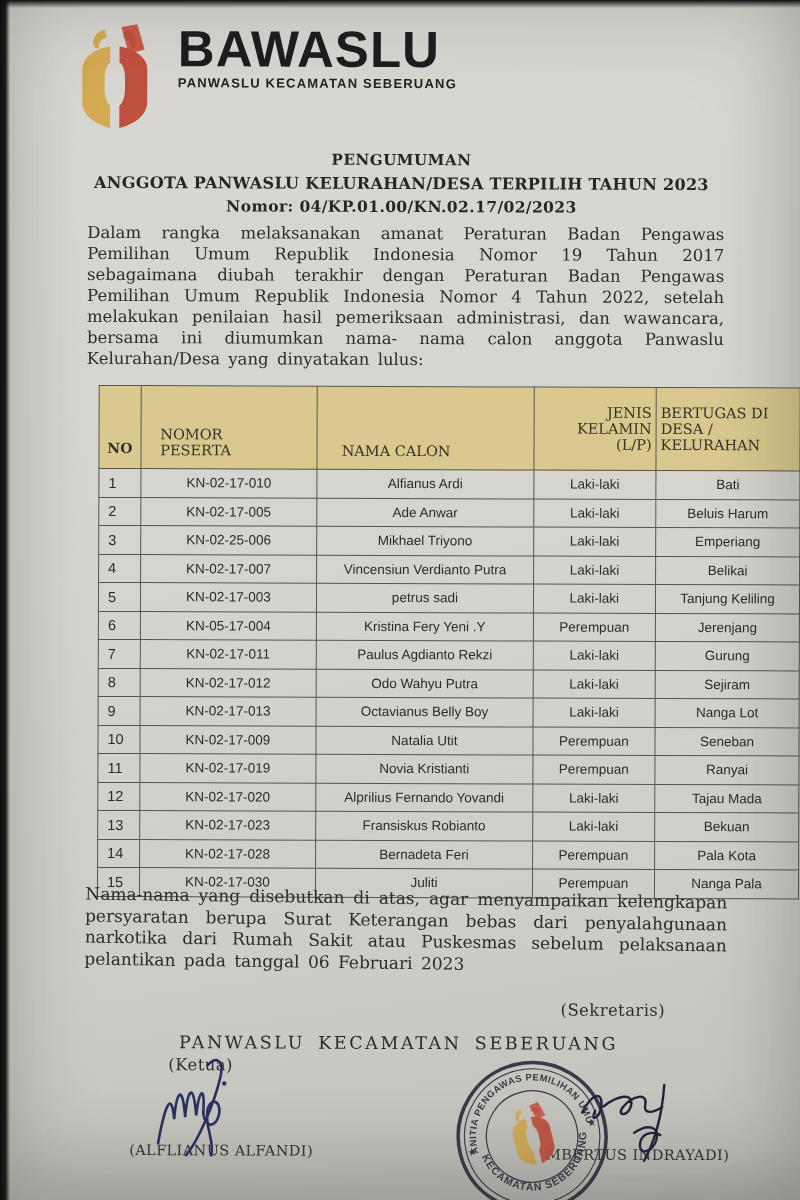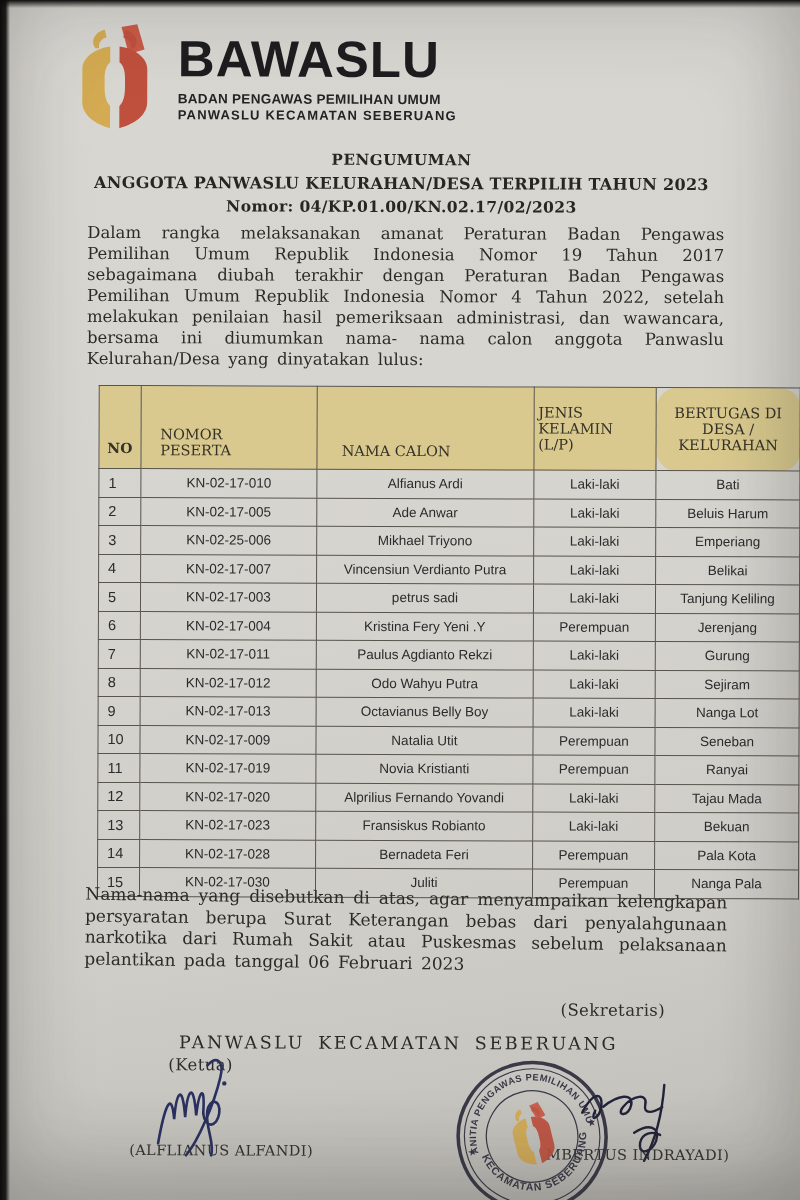--- a/index.html
+++ b/index.html
@@ -11,21 +11,21 @@
     background:linear-gradient(90deg,#0c0c0c 0%,#1d1c1a 55%,rgba(30,29,27,0) 100%);z-index:9;}
   .edge-top{position:absolute;left:0;top:0;width:100%;height:8px;
     background:linear-gradient(180deg,#0d0d0c 0%,rgba(25,24,22,0) 100%);z-index:9;}
   .vignette{position:absolute;inset:0;pointer-events:none;z-index:8;
     box-shadow:inset 0 0 95px rgba(42,40,36,.22), inset 0 -45px 70px rgba(66,64,60,.14);}
   .content{position:absolute;inset:0;transform:rotate(.2deg);}
 
   
   .letterhead{position:absolute;left:62px;top:24px;display:flex;gap:12px;align-items:flex-start;}
   .logo-svg{width:102px;height:112px;flex:0 0 auto;}
-  .org-text{margin-top:10px;}
+  .org-text{}
   .org-name{font-family:"Liberation Sans",sans-serif;font-weight:bold;font-size:51px;line-height:1;
     letter-spacing:1px;color:#1d1d1f;}
   .org-sub1{font-family:"Liberation Sans",sans-serif;font-weight:bold;font-size:13.5px;
     letter-spacing:.3px;color:#232325;margin-top:7px;}
   .org-sub2{font-family:"Liberation Sans",sans-serif;font-weight:bold;font-size:13px;
     letter-spacing:1.2px;color:#232325;margin-top:1px;}
 
   
   .title-block{position:absolute;left:0;top:151px;width:800px;text-align:center;font-weight:bold;color:#272622;}
   .title-1{font-size:15px;letter-spacing:.6px;}
@@ -38,22 +38,22 @@
 
   
   .results-table{position:absolute;left:98px;top:386px;border-collapse:collapse;
     font-family:"Liberation Sans",sans-serif;color:#2b2b2b;}
   .results-table th,.results-table td{border:1px solid #58554f;}
   .results-table thead th{background:#d9c98e;font-family:"DejaVu Serif",serif;font-weight:normal;
     font-size:14.5px;color:#363228;height:68px;padding:2px 4px;}
   .results-table thead th:nth-child(1){width:36px;font-weight:bold;font-size:14px;vertical-align:bottom;padding-bottom:12px;margin-left:34px;}
   .results-table thead th:nth-child(2){width:136px;text-align:left;vertical-align:bottom;padding:0 40px 10px 19px;}
   .results-table thead th:nth-child(3){width:164px;text-align:left;vertical-align:bottom;padding:0 60px 10px 24px;}
-  .results-table thead th:nth-child(4){width:130px;text-align:left;vertical-align:middle;margin-left:28px;}
-  .results-table thead th:nth-child(5){width:150px;text-align:center;vertical-align:middle;border-radius:20px;}
+  .results-table thead th:nth-child(4){width:130px;text-align:right;vertical-align:middle;margin-left:28px;}
+  .results-table thead th:nth-child(5){width:150px;text-align:left;vertical-align:middle;}
   .results-table td{height:27.5px;font-size:13.5px;text-align:center;padding:0 2px;}
   .results-table td:nth-child(1){text-align:left;padding-left:9px;font-size:14.5px;}
 
   
   .closing-note{position:absolute;left:86px;top:888px;width:642px;font-size:17px;line-height:21.5px;
     text-align:justify;word-spacing:3px;color:#2c2b28;transform:rotate(.6deg);}
   .closing-date{position:absolute;left:452px;top:985px;width:262px;text-align:center;font-size:17px;
     letter-spacing:.6px;word-spacing:2px;color:#2c2b28;}
   .committee-line{position:absolute;left:0;top:1033px;width:800px;text-align:center;font-size:17.5px;
     letter-spacing:2.6px;word-spacing:5px;color:#2b2a27;}
@@ -82,21 +82,20 @@
             <path d="M50,24 C34,26 20,36 20,48 L20,84 C20,98 34,108 50,112 L50,88 C46,84 44,78 44,68 L44,58 C44,50 46,44 50,41 Z" fill="#d4ab52"></path>
             <path d="M34,26 C28,18 34,8 44,6 L46,14 C40,16 37,20 38,26 Z" fill="#d4ab52"></path>
             <path d="M60,24 C76,26 90,36 90,48 L90,84 C90,98 76,108 60,112 L60,88 C64,84 66,78 66,68 L66,58 C66,50 64,44 60,41 Z" fill="#c0503e"></path>
             <path d="M76,26 C82,18 76,8 66,6 L64,14 C70,16 73,20 72,26 Z" fill="#c0503e"></path>
           </g>
         </defs>
         <use href="#mark"></use>
       </svg>
       <div class="org-text">
         <div class="org-name">BAWASLU</div>
-        <div class="org-sub1">BADAN PENGAWAS PEMILIHAN UMUM</div>
         <div class="org-sub2">PANWASLU KECAMATAN SEBERUANG</div>
       </div>
     </div>
 
     <div class="title-block">
       <div class="title-1">PENGUMUMAN</div>
       <div class="title-2">ANGGOTA PANWASLU KELURAHAN/DESA TERPILIH TAHUN 2023</div>
       <div class="title-3">Nomor: 04/KP.01.00/KN.02.17/02/2023</div>
     </div>
 
@@ -143,21 +142,21 @@
           </tr>
           <tr>
             <td>5</td>
             <td>KN-02-17-003</td>
             <td>petrus sadi</td>
             <td>Laki-laki</td>
             <td>Tanjung Keliling</td>
           </tr>
           <tr>
             <td>6</td>
-            <td>KN-02-17-004</td>
+            <td>KN-05-17-004</td>
             <td>Kristina Fery Yeni .Y</td>
             <td>Perempuan</td>
             <td>Jerenjang</td>
           </tr>
           <tr>
             <td>7</td>
             <td>KN-02-17-011</td>
             <td>Paulus Agdianto Rekzi</td>
             <td>Laki-laki</td>
             <td>Gurung</td>

